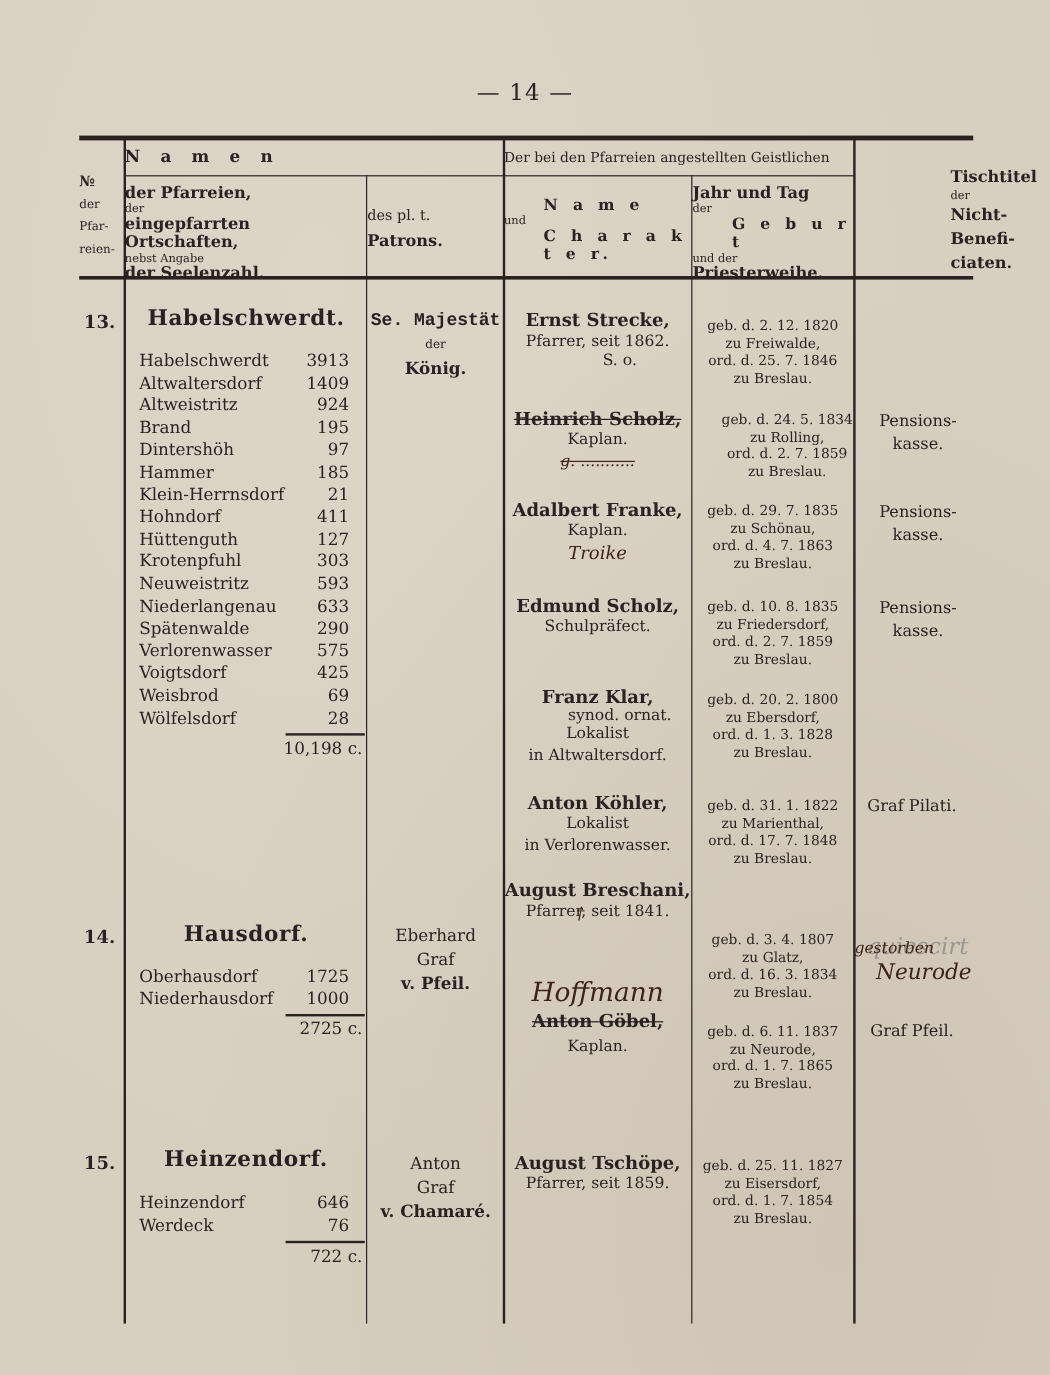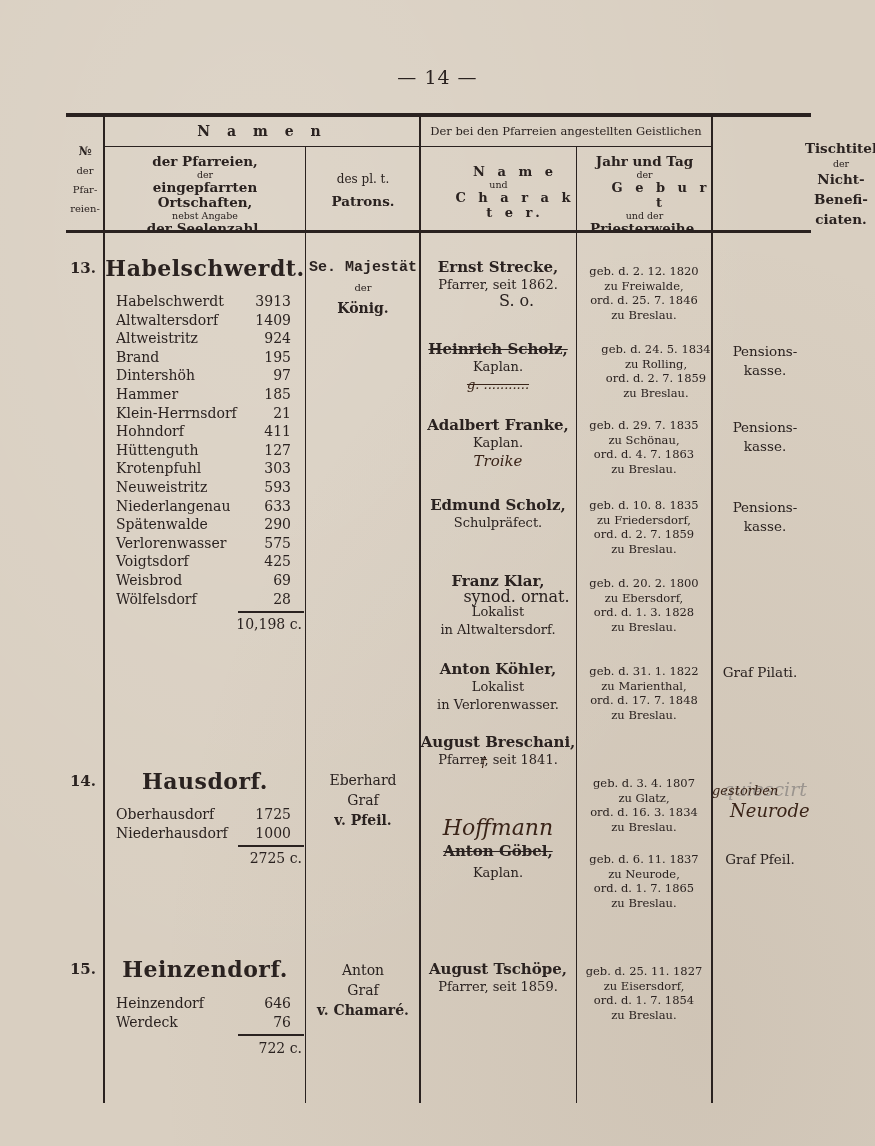--- a/index.html
+++ b/index.html
@@ -11,37 +11,37 @@
       radial-gradient(ellipse at 80% 90%, rgba(120,100,80,0.10), rgba(0,0,0,0) 55%);
     font-family: "DejaVu Serif", serif;
     color:#2a2220;
   }
   .abs { position:absolute; }
   .page-num { left:0; width:875px; top:66px; text-align:center; font-size:19px; letter-spacing:1px; }
   .hline { background:#2a2220; height:2px; }
   .hline.thick { height:4px; }
   .vline { background:#2a2220; width:2px; }
   .vline.thin { width:1px; }
-  .hdr { text-align:center; font-size:12px; line-height:15px; }
+  .hdr { text-align:left; font-size:12px; line-height:15px; }
   .hdr .big { font-size:13.5px; font-weight:bold; }
   .hdr .small { font-size:9.5px; line-height:11px; }
   .hdr .spaced { letter-spacing:6px; font-weight:bold; font-size:14px; }
   .hdr .spaced2 { letter-spacing:4px; font-weight:bold; font-size:13px;padding-left:33px; }
   .num { font-size:15px; font-weight:bold; width:40px; text-align:right; }
-  .parish-title { font-size:22px; font-weight:bold; text-align:center; width:200px; letter-spacing:0.5px; }
+  .parish-title { font-size:18px; font-weight:bold; text-align:center; width:200px; letter-spacing:0.5px; }
   .village-row { font-size:14px; line-height:18.6px; display:flex; width:175px; justify-content:space-between; }
   .village-row .v-count { text-align:right; }
   .total-rule { height:2px; background:#2a2220; width:66px; }
   .total { font-size:14px; text-align:right; width:70px; }
   .patron { font-size:14px; text-align:center; width:114px; line-height:20px; }
   .patron .small { font-size:10px; }
   .patron .bold { font-weight:bold; }
   .cleric { text-align:center; width:156px; font-size:13px; line-height:18px; }
   .cleric .name { font-weight:bold; font-size:15px; }
-  .cleric .small { font-size:16px; line-height:13px;padding-left:37px; }
+  .cleric .small { font-size:13px; line-height:13px;padding-left:37px; }
   .cleric .strike { text-decoration:line-through; }
   .dates { text-align:center; width:134px; font-size:11.5px; line-height:14.5px; }
   .titel { text-align:center; width:96px; font-size:13.5px; line-height:19px; }
   .hand { font-family:"DejaVu Serif", serif; font-style:italic; color:#3a2418; }
   .hand.pencil { color:#9b958f; }
 </style>
 </head>
 <body>
 
 <div class="abs page-num">— 14 —</div>

